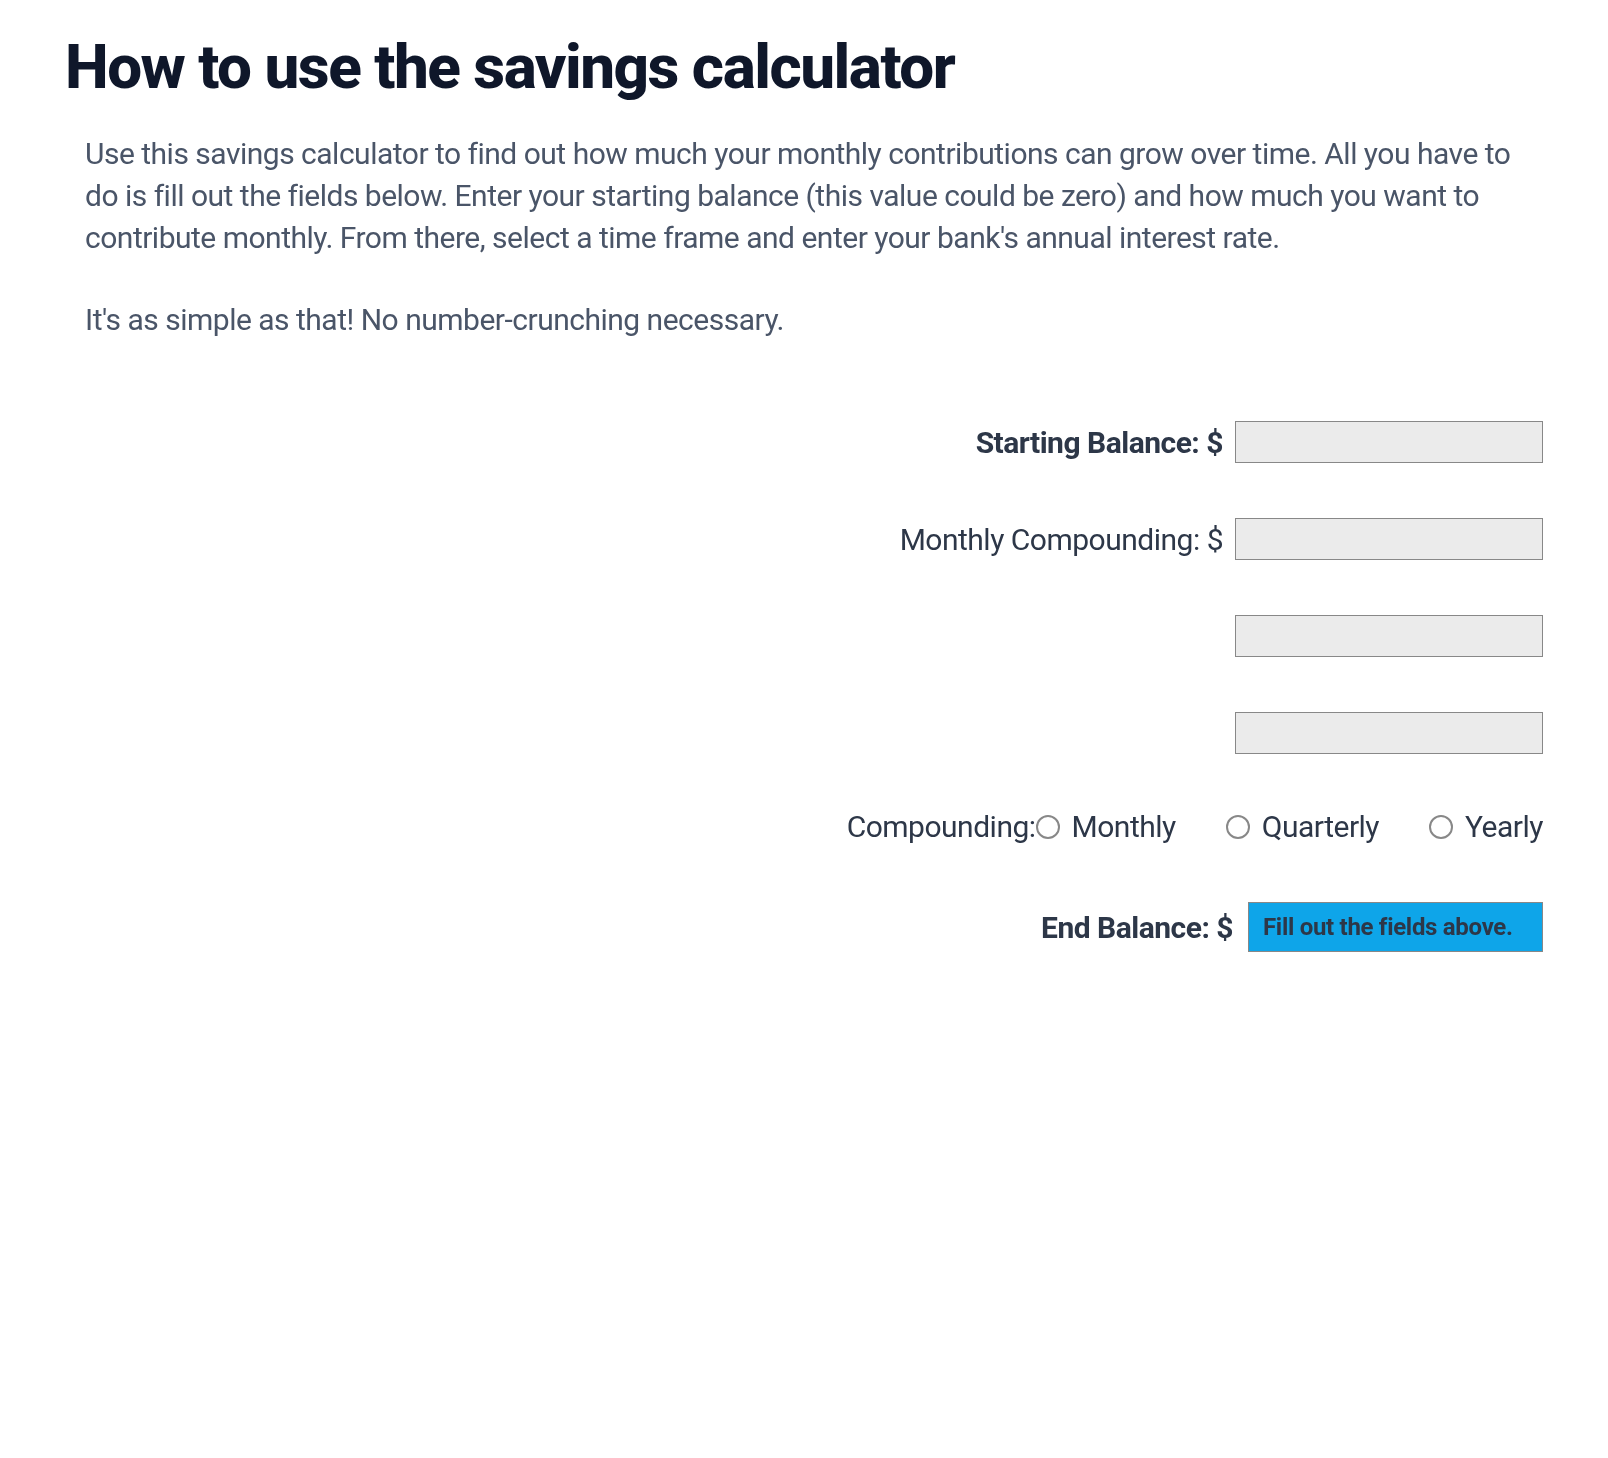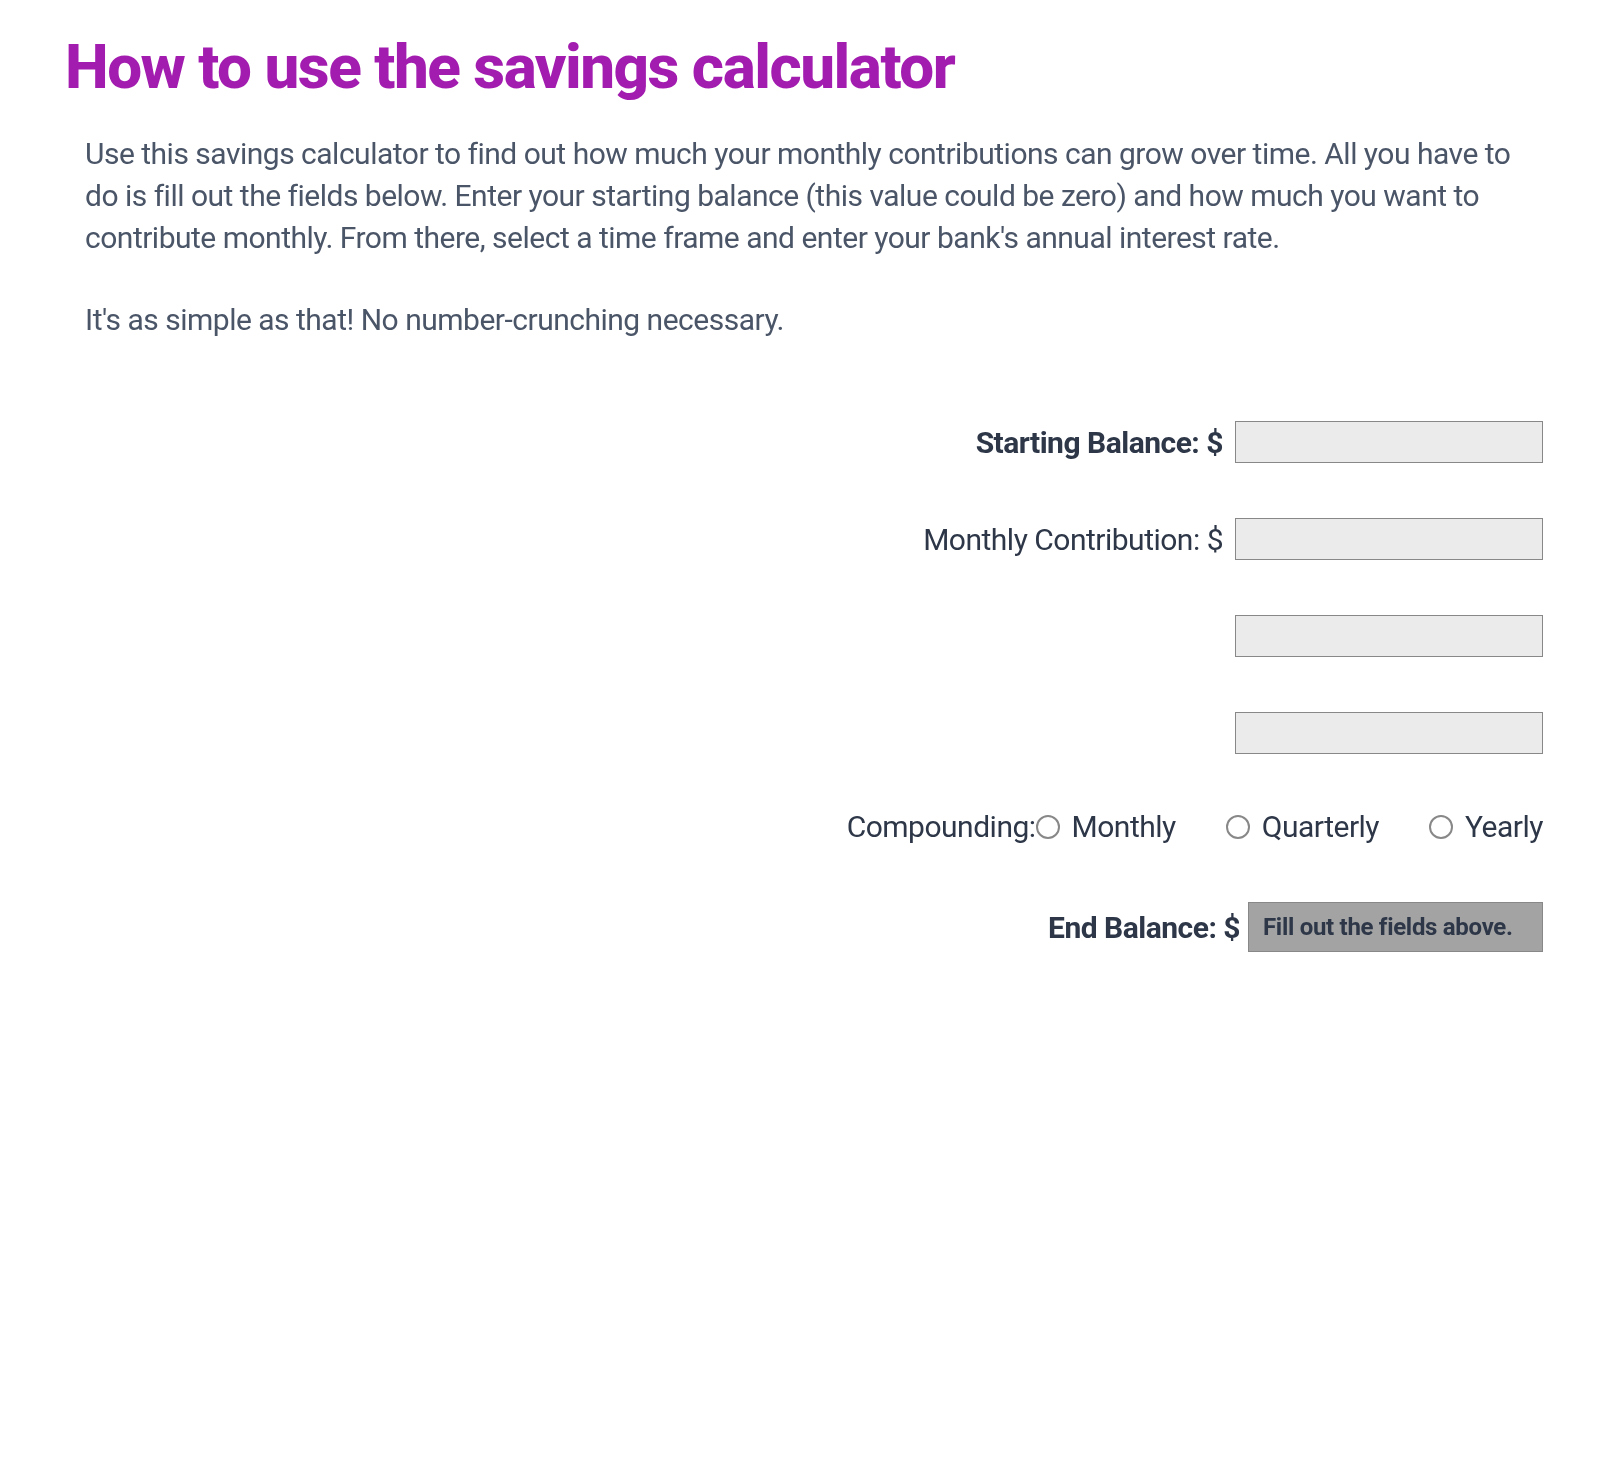--- a/index.html
+++ b/index.html
@@ -10,21 +10,21 @@
     body {
       font-family: -apple-system, BlinkMacSystemFont, "Segoe UI", Roboto, "Helvetica Neue", Arial, sans-serif;
       background: #ffffff;
       color: #2d3748;
       padding: 30px 65px;
       width: 1608px;
     }
     h1 {
       font-size: 62px;
       font-weight: 800;
-      color: #a21caf;
+      color: #0f172a;
       letter-spacing: -1.5px;
       margin-bottom: 30px;
     }
     .intro-text {
       font-size: 30px;
       line-height: 1.4;
       color: #4a5568;
       margin-bottom: 40px;
       letter-spacing: -0.5px;
     }
@@ -79,27 +79,28 @@
       cursor: pointer;
       flex-shrink: 0;
     }
     .radio-label {
       font-size: 30px;
       color: #2d3748;
       letter-spacing: -0.5px;
     }
     .result-box {
       width: 295px;
-      background: #a3a3a3;
+      background: #0ea5e9;
       border: 1px solid #888;
       font-size: 24px;
       font-weight: 700;
       color: #2d3748;
       padding: 10px 14px;
       letter-spacing: -0.3px;
+      margin-left: 7px;
     }
     .compounding-row {
       display: flex;
       align-items: center;
       justify-content: flex-end;
       margin-bottom: 58px;
     }
     .end-balance-row {
       display: flex;
       align-items: center;
@@ -119,21 +120,21 @@
 </div>
 
 <div class="form-container">
 
   <div class="form-row">
     <span class="form-label bold">Starting Balance: $</span>
     <input type="text" class="text-input" value="" style="">
   </div>
 
   <div class="form-row">
-    <span class="form-label">Monthly Contribution: $</span>
+    <span class="form-label">Monthly Compounding: $</span>
     <input type="text" class="text-input" value="" style="">
   </div>
 
   <div class="form-row">
     <input type="text" class="text-input" value="" style="">
   </div>
 
   <div class="form-row">
     <input type="text" class="text-input" value="" style="">
   </div>

